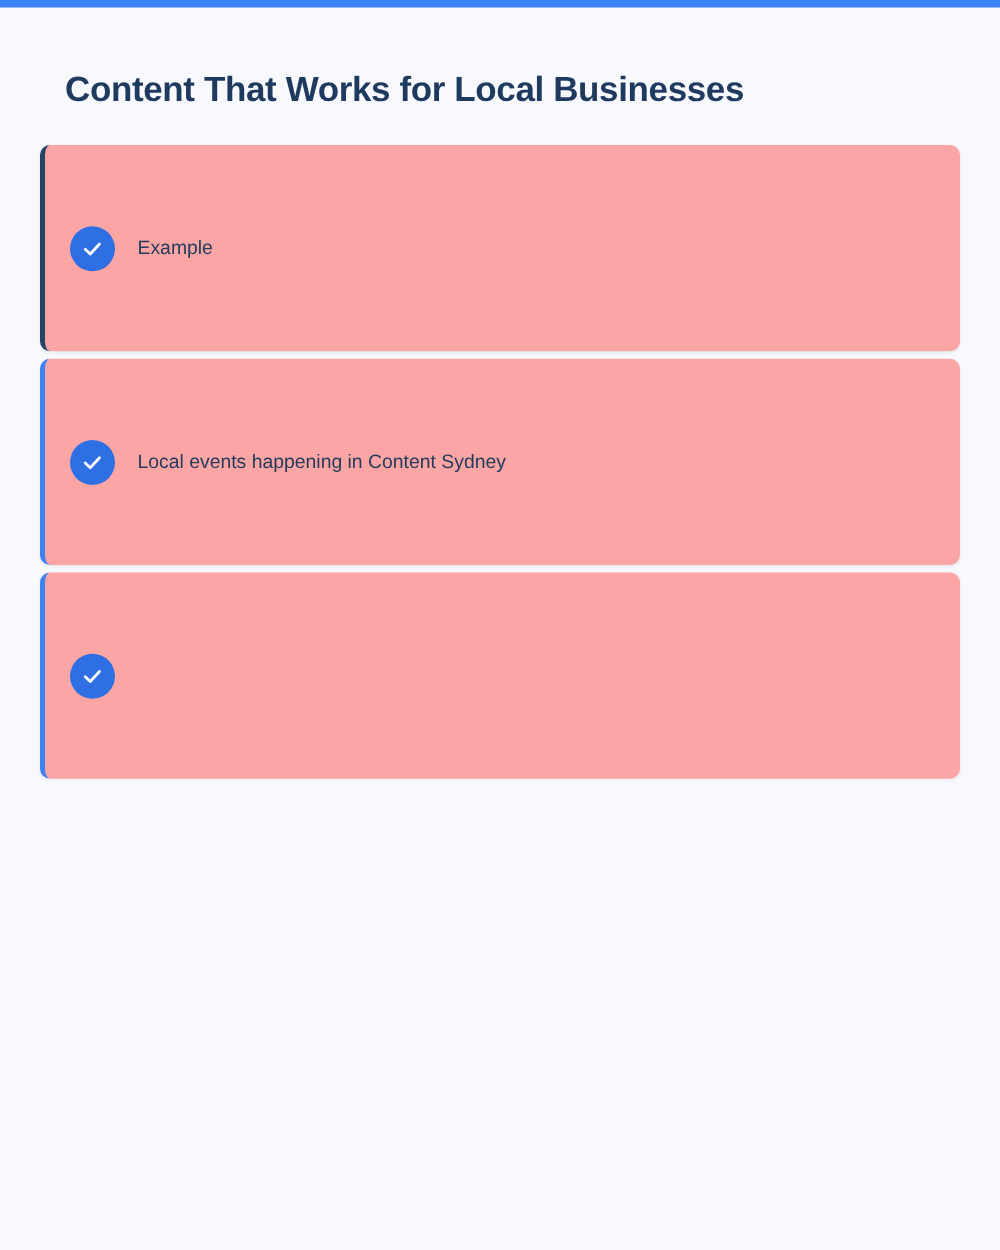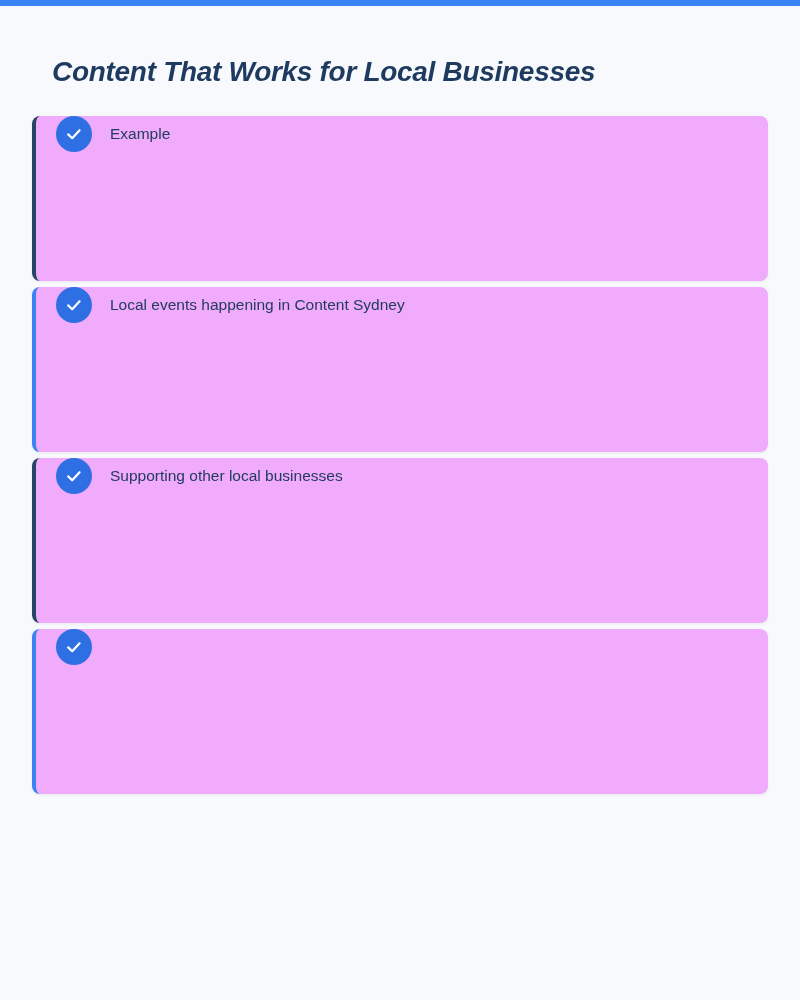--- a/index.html
+++ b/index.html
@@ -28,43 +28,42 @@
   #page-title {
     position: absolute;
     top: 34px;
     left: 52px;
     font-size: 28px;
     font-weight: bold;
     color: #1e3a5f;
     letter-spacing: -0.3px;
     line-height: 38px;
     white-space: nowrap;
-    font-style: italic;
   }
 
   #card-list {
     position: absolute;
     top: 116px;
     left: 32px;
     width: 736px;
   }
 
   .content-card {
     position: relative;
     box-sizing: border-box;
     width: 736px;
     height: 165px;
     margin-bottom: 6px;
-    background: #f0abfc;
+    background: #fca5a5;
     border-radius: 8px;
     border-left-width: 4px;
     border-left-style: solid;
     box-shadow: 0 1px 3px rgba(16, 30, 60, 0.07);
     display: flex;
-    align-items: flex-start;
+    align-items: center;
   }
   .content-card:last-child {
     margin-bottom: 0;
   }
 
   .content-card.accent-navy {
     border-left-color: #254466;
   }
   .content-card.accent-blue {
     border-left-color: #3b82f6;
@@ -122,30 +121,20 @@
     <div class="card-inner">
       <span class="check-badge">
         <svg width="20" height="20" viewBox="0 0 20 20" aria-hidden="true">
           <path d="M4.2 10.4 L8.2 14.2 L15.6 6.2" fill="none" stroke="#ffffff" stroke-width="2.2" stroke-linecap="round" stroke-linejoin="round"></path>
         </svg>
       </span>
       <span class="card-label">Local events happening in Content Sydney</span>
     </div>
   </div>
 
-  <div class="content-card accent-navy">
-    <div class="card-inner">
-      <span class="check-badge">
-        <svg width="20" height="20" viewBox="0 0 20 20" aria-hidden="true">
-          <path d="M4.2 10.4 L8.2 14.2 L15.6 6.2" fill="none" stroke="#ffffff" stroke-width="2.2" stroke-linecap="round" stroke-linejoin="round"></path>
-        </svg>
-      </span>
-      <span class="card-label">Supporting other local businesses</span>
-    </div>
-  </div>
 
   <div class="content-card accent-blue">
     <div class="card-inner">
       <span class="check-badge">
         <svg width="20" height="20" viewBox="0 0 20 20" aria-hidden="true">
           <path d="M4.2 10.4 L8.2 14.2 L15.6 6.2" fill="none" stroke="#ffffff" stroke-width="2.2" stroke-linecap="round" stroke-linejoin="round"></path>
         </svg>
       </span>
     </div>
   </div>

